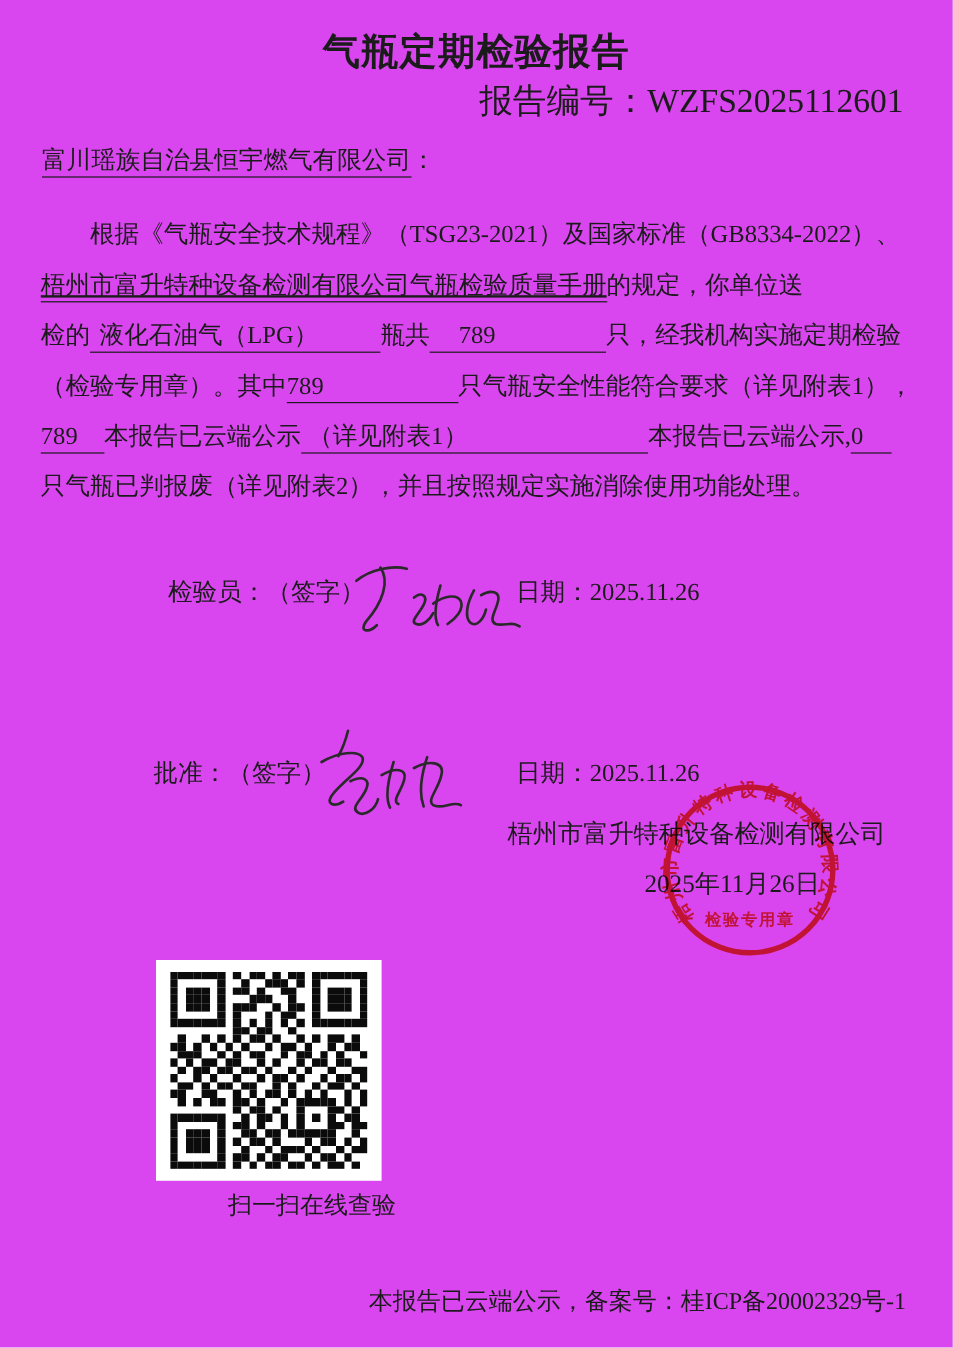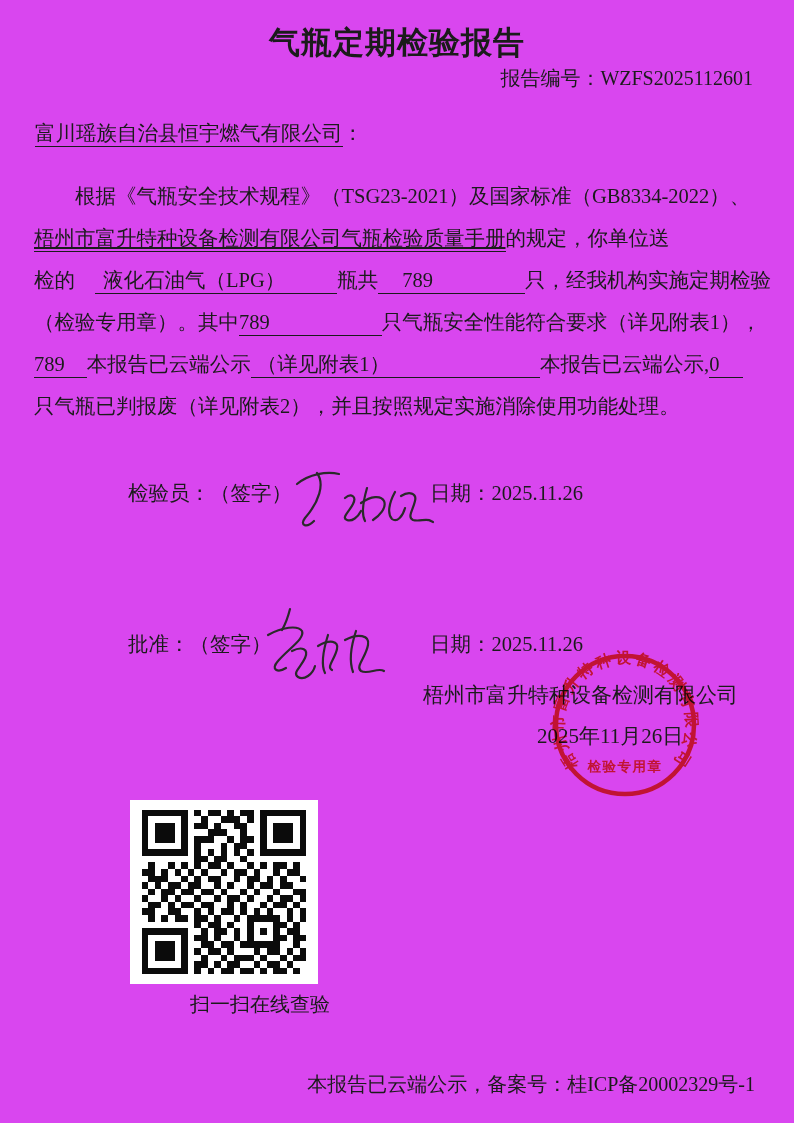--- a/index.html
+++ b/index.html
@@ -5,27 +5,27 @@
   html,body { margin:0; padding:0; background:#e9e9ee; }
   .page {
     position:relative; width:794px; height:1123px; background:#d946ef;
     font-family:"Liberation Serif","DejaVu Serif",serif; color:#1b1b1b;
     overflow:hidden; margin:0 auto;
   }
   .title {
     position:absolute; top:22px; left:0; width:100%; text-align:center;
     font-size:31px; font-weight:700; letter-spacing:1px;
   }
-  .report-no { position:absolute; top:65px; right:41px; font-size:20px; white-space:nowrap; }
+  .report-no { position:absolute; top:65px; right:41px; font-size:28px; white-space:nowrap; }
   .addressee { position:absolute; top:119px; left:35px; font-size:20.5px; white-space:nowrap; }
   .u { border-bottom:1.5px solid #1b1b1b; padding-bottom:2px; }
   .body-text { position:absolute; top:181px; left:34px; width:728px; font-size:20.5px; }
   .bline { height:42px; line-height:30px; white-space:nowrap; }
   .sig-label { position:absolute; font-size:20.5px; white-space:nowrap; }
-  .pos-inspector { left:128px; top:479px; }
+  .pos-inspector { left:140px; top:479px; }
   .pos-inspector-date { left:430px; top:479px; }
   .pos-approver { left:128px; top:630px; }
   .pos-approver-date { left:430px; top:630px; }
   .sig-svg { position:absolute; }
   .sig-svg path { fill:none; stroke:#2a2a2a; stroke-width:2.2; stroke-linecap:round; stroke-linejoin:round; }
   .sig-inspector { left:283px; top:458px; }
   .sig-approver { left:252px; top:601px; }
   .company-line { position:absolute; left:423px; top:681px; font-size:21px; white-space:nowrap; }
   .issue-date { position:absolute; left:537px; top:722px; font-size:21px; white-space:nowrap; }
   .seal { position:absolute; left:549px; top:649px; width:152px; height:152px; mix-blend-mode:multiply; opacity:.95; }
@@ -50,21 +50,21 @@
     <span>报告编号：</span><span>WZFS2025112601</span>
   </div>
 
   <div class="addressee">
     <span class="u">富川瑶族自治县恒宇燃气有限公司</span><span>：</span>
   </div>
 
   <div class="body-text">
       <div class="bline"><span style="padding-left: 41px;">根据《气瓶安全技术规程》（TSG23-2021）及国家标准（GB8334-2022）、</span></div>
       <div class="bline"><span class="u" style=" text-decoration: underline;">梧州市富升特种设备检测有限公司气瓶检验质量手册</span><span>的规定，你单位送</span></div>
-      <div class="bline"><span>检的</span><span class="u" style="padding-left: 8px; padding-right: 52px; margin-left: 20px;">液化石油气（LPG）</span><span>瓶共</span><span class="u" style="padding-left: 24px; padding-right: 92px;">789</span><span>只，经我机构实施定期检验</span></div>
+      <div class="bline"><span>检的</span><span class="u" style="padding-left: 8px; padding-right: 52px;">液化石油气（LPG）</span><span>瓶共</span><span class="u" style="padding-left: 24px; padding-right: 92px;">789</span><span>只，经我机构实施定期检验</span></div>
       <div class="bline"><span>（检验专用章）。其中</span><span class="u" style="padding-right: 112px;">789</span><span>只气瓶安全性能符合要求（详见附表1），</span></div>
       <div class="bline"><span class="u" style="padding-right: 22px;">789</span><span>本报告已云端公示</span><span class="u" style="padding-left: 6px; padding-right: 150px;">（详见附表1）</span><span>本报告已云端公示,</span><span class="u" style="padding-right: 24px;">0</span></div>
       <div class="bline"><span>只气瓶已判报废（详见附表2），并且按照规定实施消除使用功能处理。</span></div>
     </div>
 
   <div class="sig-label pos-inspector">检验员：（签字）</div>
   <div class="sig-label pos-inspector-date">
     <span>日期：</span><span>2025.11.26</span>
   </div>
   <svg class="sig-svg sig-inspector" width="155" height="92" viewBox="0 0 155 92">

